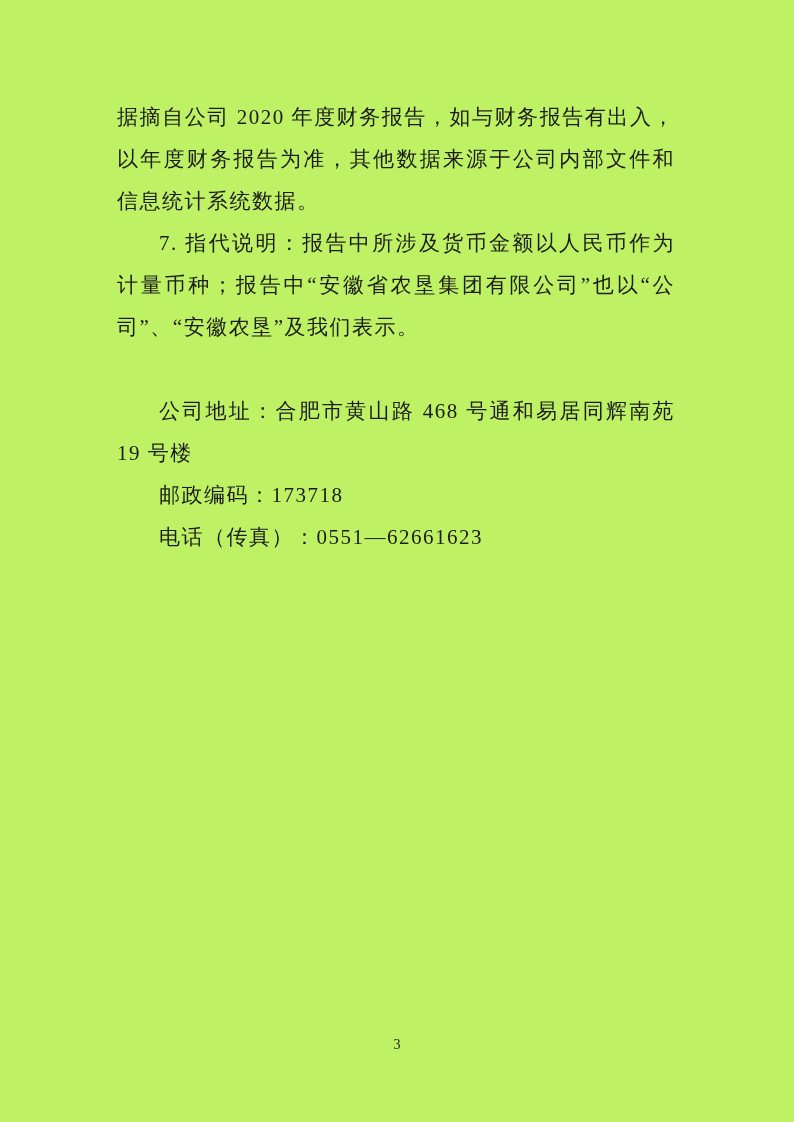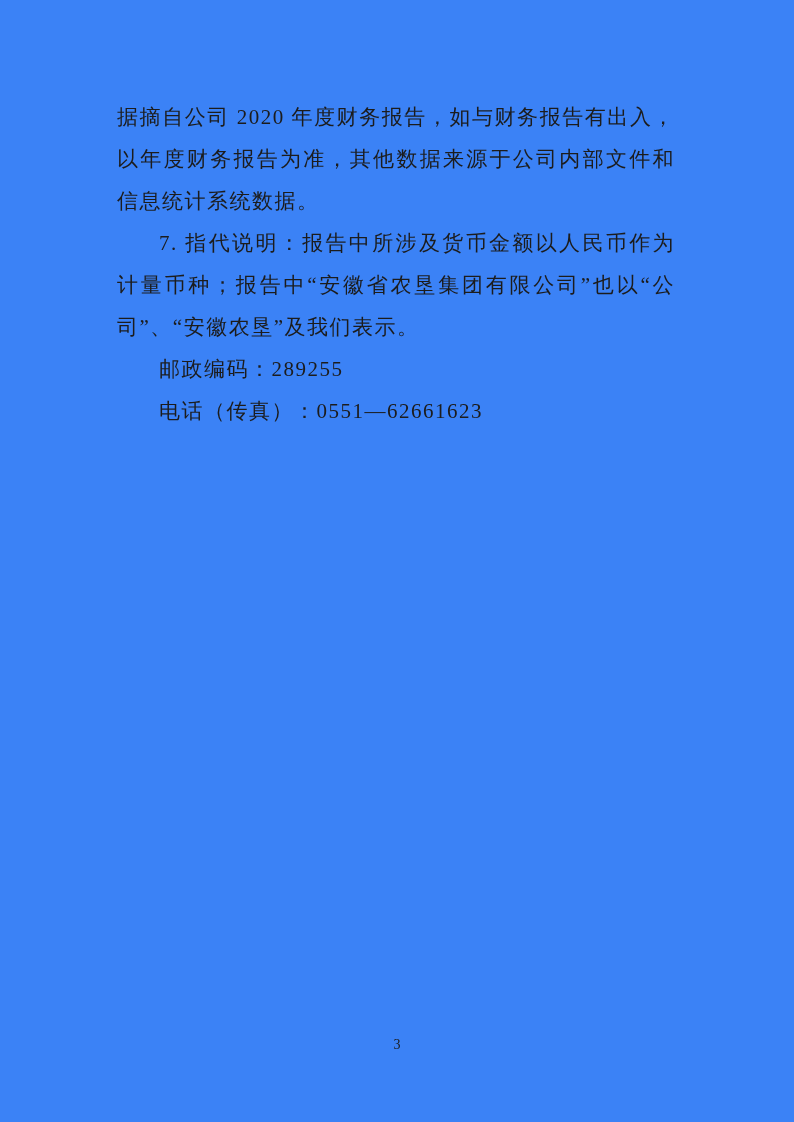--- a/index.html
+++ b/index.html
@@ -5,21 +5,21 @@
   * { box-sizing: border-box; }
   html, body {
     margin: 0;
     padding: 0;
     background: #ffffff;
   }
   .page {
     position: relative;
     width: 794px;
     height: 1122px;
-    background: #3b82f6;
+    background: #bef264;
     font-family: "Liberation Serif", "DejaVu Serif", serif;
     color: #1c1c1c;
     overflow: hidden;
   }
   .content {
     position: absolute;
     left: 117px;
     top: 96px;
     width: 558px;
     font-size: 21px;
@@ -49,20 +49,21 @@
     color: #1c1c1c;
   }
 </style>
 </head>
 <body>
 
 <div class="page">
   <div class="content">
     <p>据摘自公司 2020 年度财务报告，如与财务报告有出入，以年度财务报告为准，其他数据来源于公司内部文件和信息统计系统数据。</p>
     <p class="indent">7. 指代说明：报告中所涉及货币金额以人民币作为计量币种；报告中“安徽省农垦集团有限公司”也以“公司”、“安徽农垦”及我们表示。</p>
-    <p class="indent">邮政编码：289255</p>
+    <p class="indent gap-above">公司地址：合肥市黄山路 468 号通和易居同辉南苑 19 号楼</p>
+    <p class="indent">邮政编码：173718</p>
     <p class="indent">电话（传真）：0551—62661623</p>
   </div>
 
   <div class="footer">
     <span>3</span>
   </div>
 </div>
 
 </body></html>

